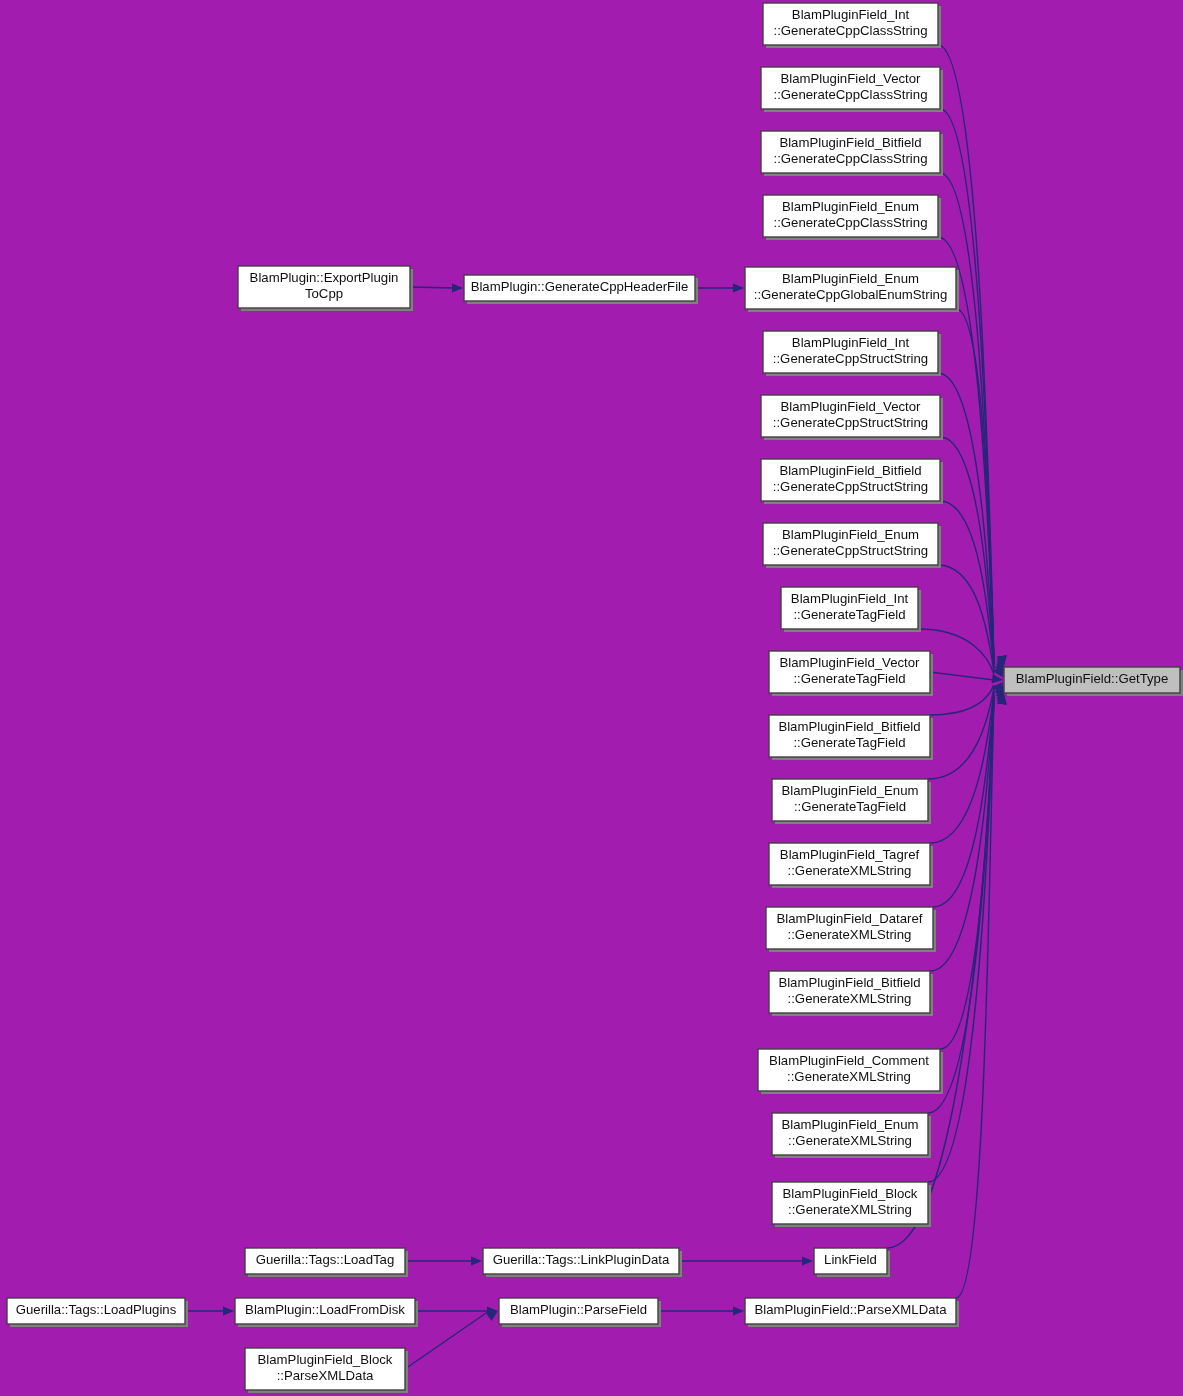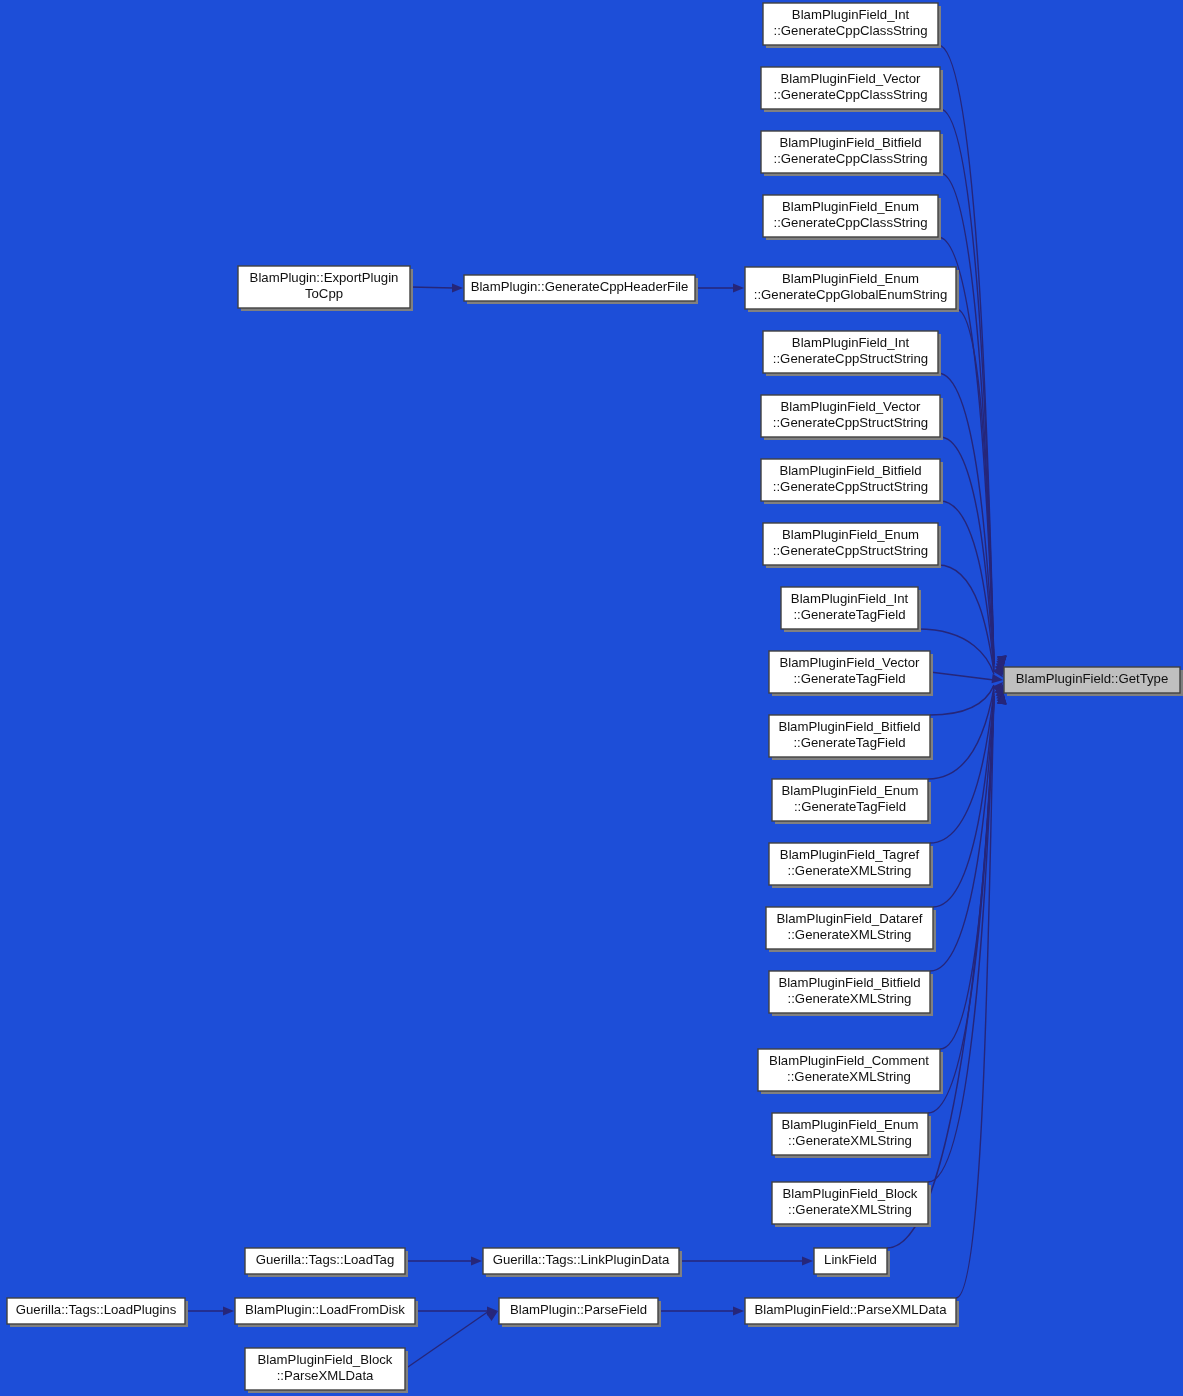--- a/index.html
+++ b/index.html
@@ -5,21 +5,21 @@
 <style>
   html, body {
     margin: 0;
     padding: 0;
     background: #ffffff;
   }
   #graph-root {
     position: relative;
     width: 1183px;
     height: 1396px;
-    background: #1d4ed8;
+    background: #a21caf;
     font-family: "Liberation Sans", sans-serif;
   }
   svg#callgraph {
     display: block;
     width: 1183px;
     height: 1396px;
   }
   .node-box {
     fill: #ffffff;
     stroke: #404040;

